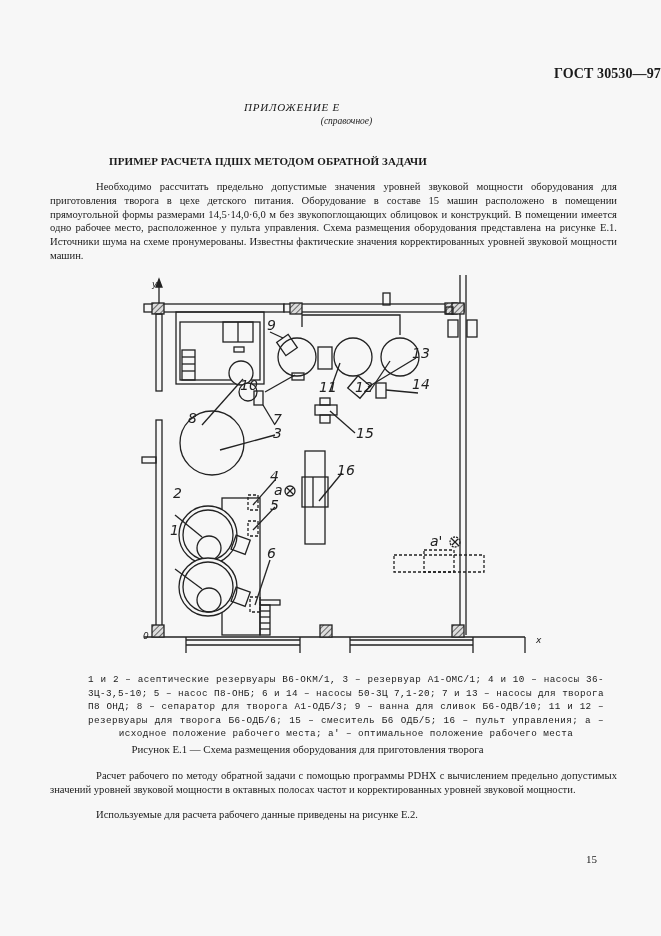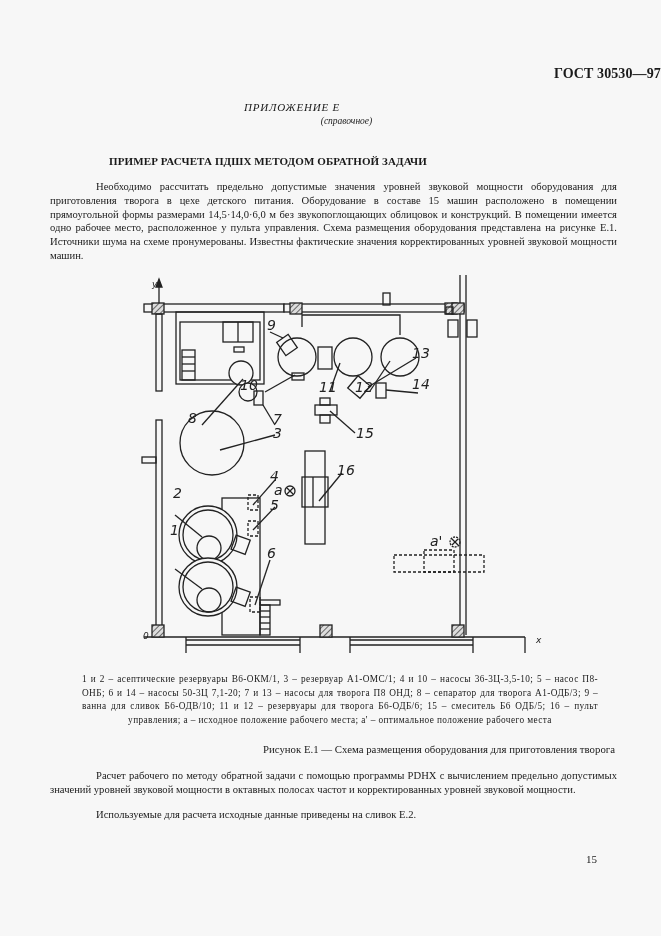--- a/index.html
+++ b/index.html
@@ -7,22 +7,22 @@
          font-family:"Liberation Serif", "DejaVu Serif", serif; color:#1a1a1a; }
   .abs { position:absolute; }
   .gost { left:510px; top:66px; font-size:14px; font-weight:bold; letter-spacing:0.1px;margin-left:44px; }
   .appx { left:0; width:584px; top:101px; text-align:center; font-size:11px; font-style:italic; letter-spacing:0.8px; }
   .appx-sub { left:16px; width:661px; top:116px; text-align:center; font-size:9.5px; font-style:italic; }
   .title { left:0; width:536px; top:155px; text-align:center; font-size:11px; font-weight:bold; letter-spacing:0.1px; }
   .para { left:44px; width:567px; font-size:10.6px; line-height:13.8px; text-align:justify; text-indent:46px;margin-left:6px; }
   .p1 { top:180px; }
   .p2 { top:769px; }
   .p3 { top:808px; }
-  .legend { left:82px; width:516px; top:673px; font-size:9.3px; line-height:13.6px; text-align:justify; text-align-last:center; letter-spacing:0.4px; }
-  .caption { left:0; width:615px; top:743px; text-align:right; font-size:10.8px; }
+  .legend { left:88px; width:516px; top:673px; font-size:9.3px; line-height:13.6px; text-align:justify; text-align-last:center; letter-spacing:0.4px;font-family:Liberation Mono, monospace; }
+  .caption { left:0; width:615px; top:743px; text-align:center; font-size:10.8px; }
   .pagenum { left:586px; top:853px; font-size:11px; }
   svg.diagram { position:absolute; left:130px; top:275px; }
   svg .lbl { font-family:"DejaVu Sans", sans-serif; font-style:italic; font-size:14px; fill:#222; }
   svg .sm { font-family:"DejaVu Sans", sans-serif; font-style:italic; font-size:9px; fill:#222; }
 </style>
 </head>
 <body>
 
 <div class="abs gost">ГОСТ 30530—97</div>
 <div class="abs appx">ПРИЛОЖЕНИЕ Е</div>
@@ -175,14 +175,14 @@
   <text class="lbl" x="282" y="114">14</text>
   <text class="lbl" x="226" y="163">15</text>
   <text class="lbl" x="207" y="200">16</text>
   <text class="lbl" x="144" y="220">a</text>
   <text class="lbl" x="300" y="271">a'</text>
 </svg>
 
 <div class="abs legend">1 и 2 – асептические резервуары В6-ОКМ/1, 3 – резервуар А1-ОМС/1; 4 и 10 – насосы 36-3Ц-3,5-10; 5 – насос П8-ОНБ; 6 и 14 – насосы 50-3Ц 7,1-20; 7 и 13 – насосы для творога П8 ОНД; 8 – сепаратор для творога А1-ОДБ/3; 9 – ванна для сливок Б6-ОДВ/10; 11 и 12 – резервуары для творога Б6-ОДБ/6; 15 – смеситель Б6 ОДБ/5; 16 – пульт управления; а – исходное положение рабочего места; а' – оптимальное положение рабочего места</div>
 <div class="abs caption">Рисунок Е.1 — Схема размещения оборудования для приготовления творога</div>
 <div class="abs para p2">Расчет рабочего по методу обратной задачи с помощью программы PDHX с вычислением предельно допустимых значений уровней звуковой мощности в октавных полосах частот и корректированных уровней звуковой мощности.</div>
-<div class="abs para p3">Используемые для расчета исходные данные приведены на сливок Е.2.</div>
+<div class="abs para p3">Используемые для расчета рабочего данные приведены на рисунке Е.2.</div>
 <div class="abs pagenum">15</div>
 
 </body></html>

